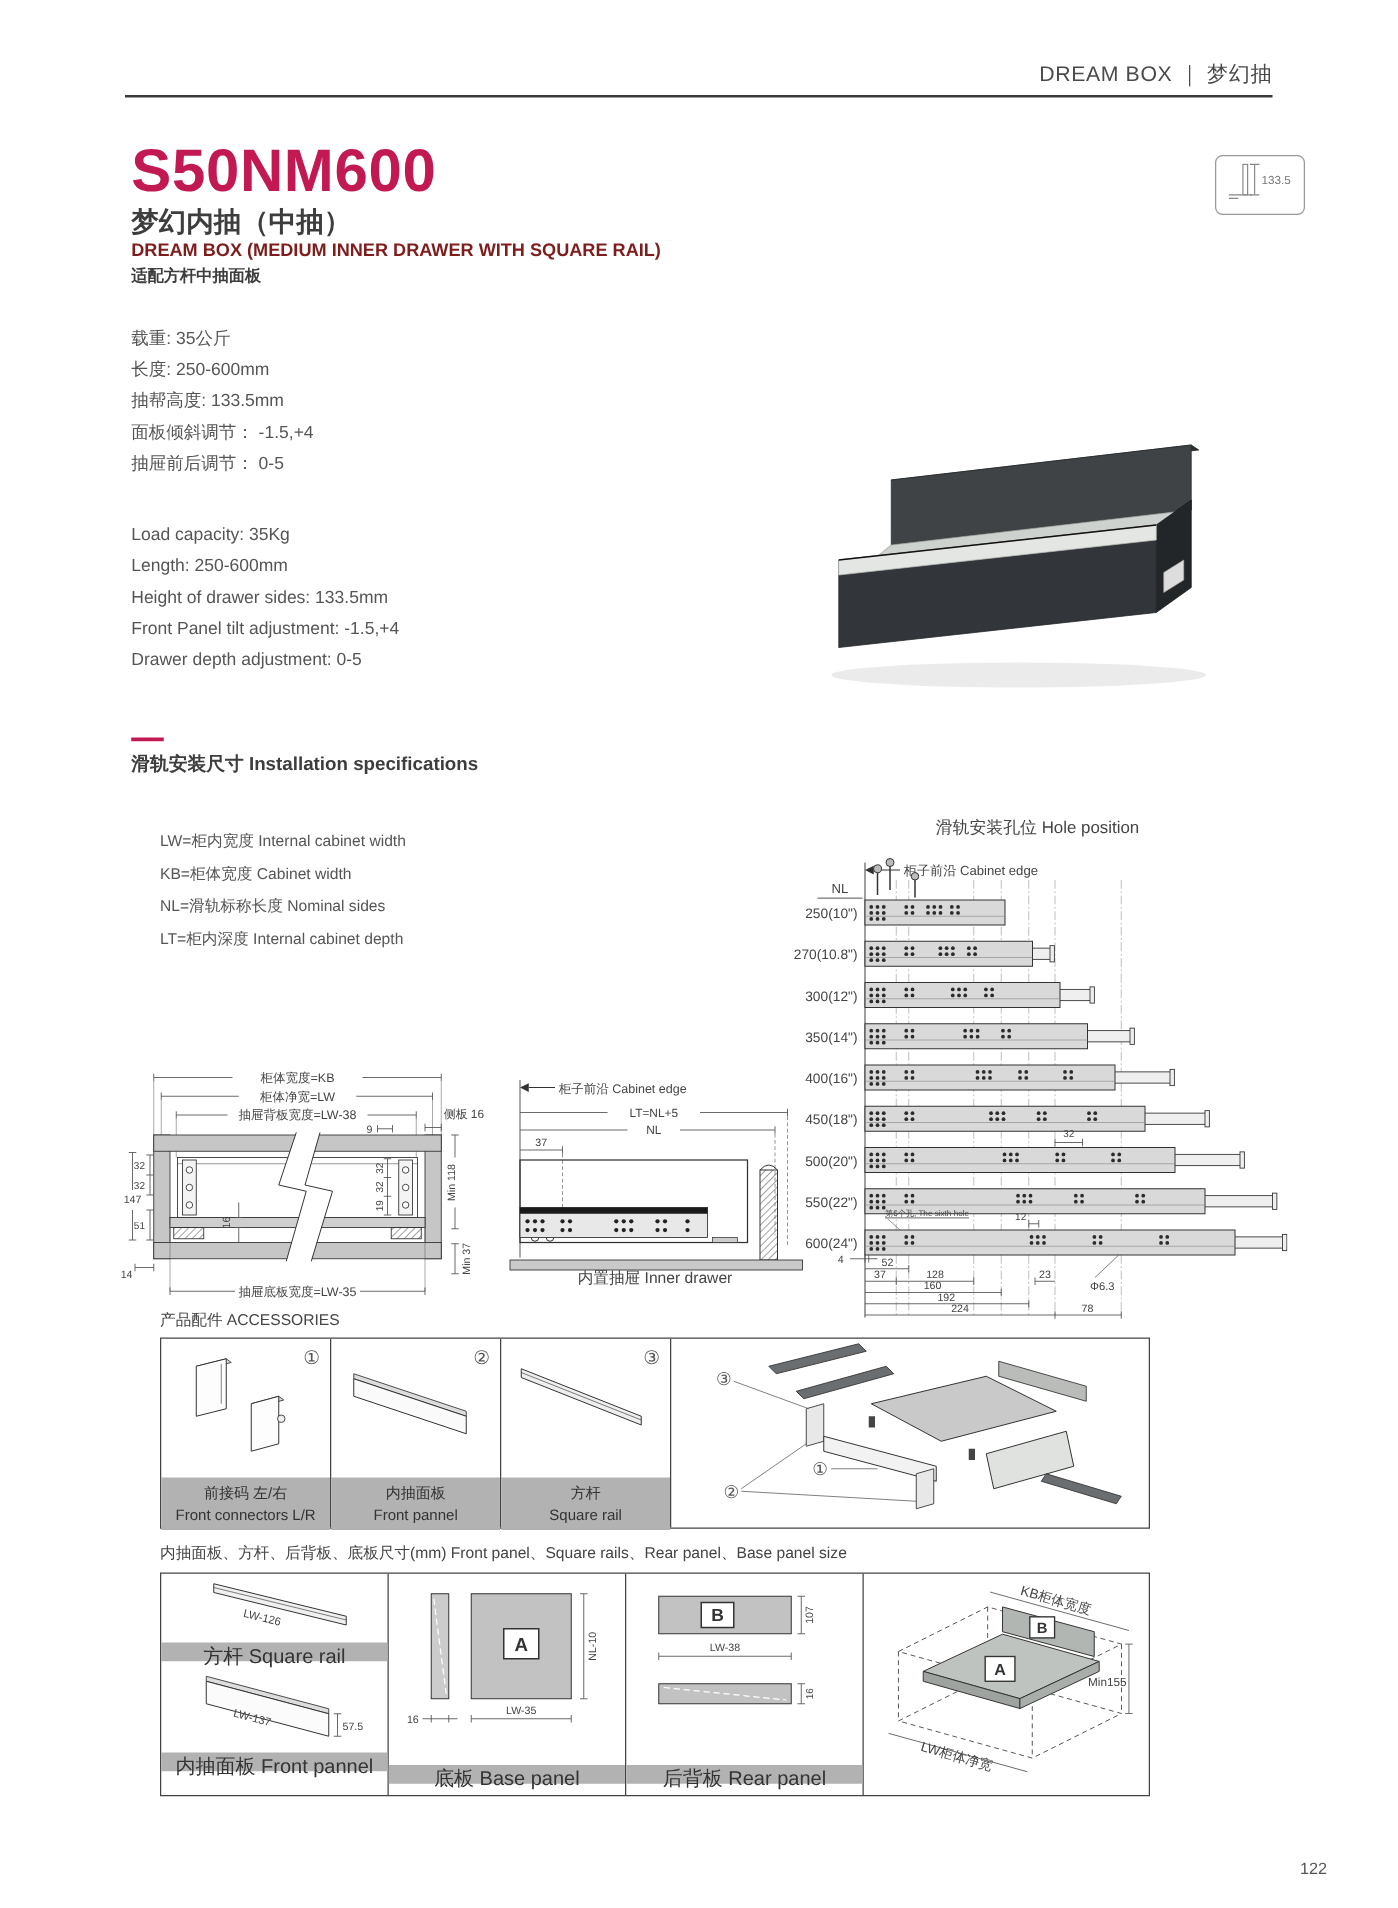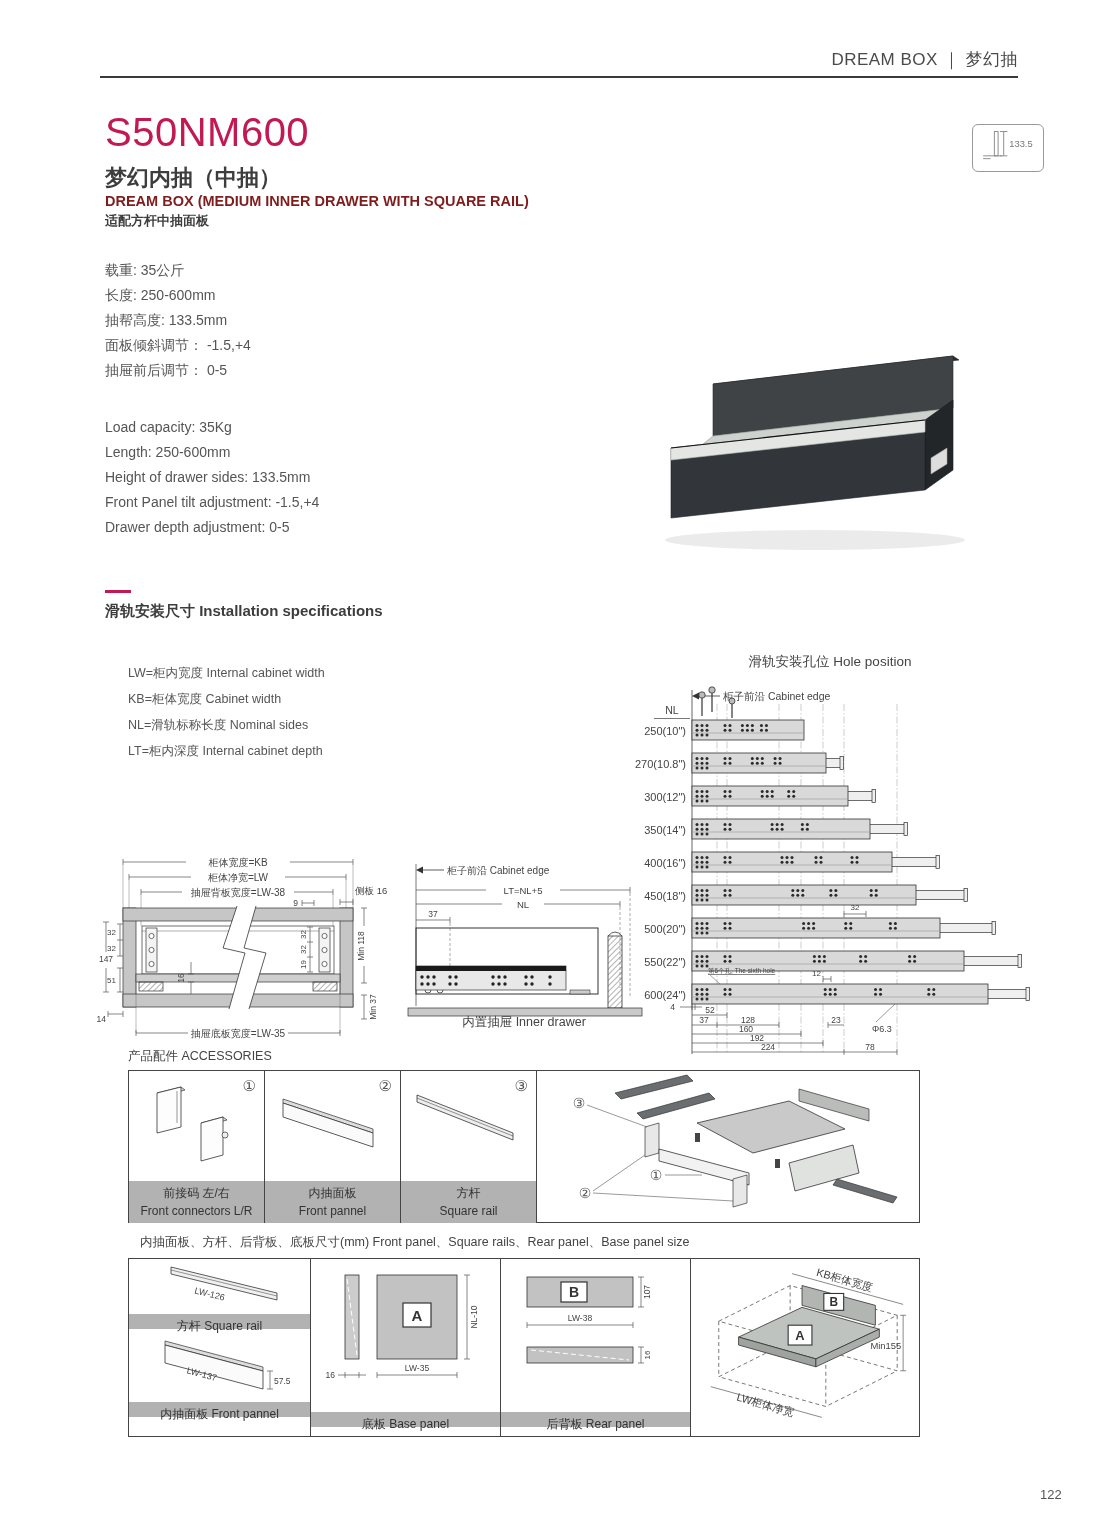--- a/index.html
+++ b/index.html
@@ -1,43 +1,43 @@
 <!DOCTYPE html>
 <html><head>
 <meta charset="utf-8">
 <style>
   html,body{margin:0;padding:0;background:#ffffff;}
   .page{position:relative;width:1118px;height:1526px;background:#fff;overflow:hidden;
         font-family:"Liberation Sans",sans-serif;color:#444;border-radius:27px;}
   .abs{position:absolute;}
   .hdr{position:absolute;top:48px;right:100px;font-size:17px;letter-spacing:.5px;color:#4a4a4a;}
   .divider{position:absolute;top:76px;left:100px;width:918px;height:2px;background:#3a3a3a;}
-  .model{position:absolute;left:105px;top:110px;font-size:40px;font-weight:normal;color:#c31952;letter-spacing:.5px;}
+  .model{position:absolute;left:105px;top:110px;font-size:48px;font-weight:bold;color:#c31952;letter-spacing:.5px;}
   .name-cn{position:absolute;left:105px;top:163px;font-size:22px;font-weight:bold;color:#3d3d3d;}
   .name-en{position:absolute;left:105px;top:193px;font-size:14.5px;font-weight:bold;color:#7f1d1d;}
   .note-cn{position:absolute;left:105px;top:212px;font-size:13px;font-weight:bold;color:#3d3d3d;}
   .badge{position:absolute;left:972px;top:124px;width:70px;height:46px;border:1.5px solid #999;border-radius:6px;}
   .speclist{position:absolute;font-size:14px;line-height:25px;color:#555;}
   .sec-dash{position:absolute;left:105px;top:590px;width:26px;height:3px;background:#c31952;}
   .sec-title{position:absolute;left:105px;top:602px;font-size:15px;font-weight:bold;color:#3d3d3d;}
   .legend{position:absolute;left:128px;top:660px;font-size:12.5px;line-height:26px;color:#555;}
   .hole-title{position:absolute;left:640px;top:653px;width:380px;text-align:center;font-size:13.5px;color:#444;}
   .sideview-caption{position:absolute;left:398px;top:1014px;width:252px;text-align:center;font-size:12.5px;color:#444;}
   .acc-header{position:absolute;left:128px;top:1048px;font-size:12.5px;color:#444;}
   .acc-box{position:absolute;left:128px;top:1070px;width:792px;height:153px;border:1px solid #444;display:flex;box-sizing:border-box;}
   .acc-cell{width:135px;border-right:1px solid #444;position:relative;display:flex;flex-direction:column;}
   .acc-cell .art{flex:1;position:relative;}
   .acc-num{position:absolute;top:6px;right:8px;font-size:15px;color:#555;}
   .cap-band{background:#b2b2b2;color:#333;text-align:center;font-size:12px;line-height:1.5;padding:3px 0;}
   .acc-explode{flex:1;position:relative;}
-  .ps-header{position:absolute;left:140px;top:1234px;font-size:12.5px;color:#444;}
+  .ps-header{position:absolute;left:128px;top:1234px;font-size:12.5px;color:#444;}
   .ps-box{position:absolute;left:128px;top:1258px;width:792px;height:179px;border:1px solid #444;display:flex;box-sizing:border-box;}
   .ps-col{border-right:1px solid #444;position:relative;display:flex;flex-direction:column;box-sizing:border-box;}
   .ps-col:last-child{border-right:none;}
-  .band1{background:#b2b2b2;color:#333;text-align:center;font-size:12px;height:15px;line-height:24px;}
+  .band1{background:#b2b2b2;color:#333;text-align:center;font-size:16px;height:15px;line-height:24px;}
   .pagenum{position:absolute;left:1040px;top:1487px;font-size:13px;color:#555;}
   svg text{font-family:"Liberation Sans",sans-serif;}
 </style>
 </head>
 <body>
 
 <div class="page">
 
   <div class="hdr">DREAM BOX ｜ 梦幻抽</div>
   <div class="divider"></div>

